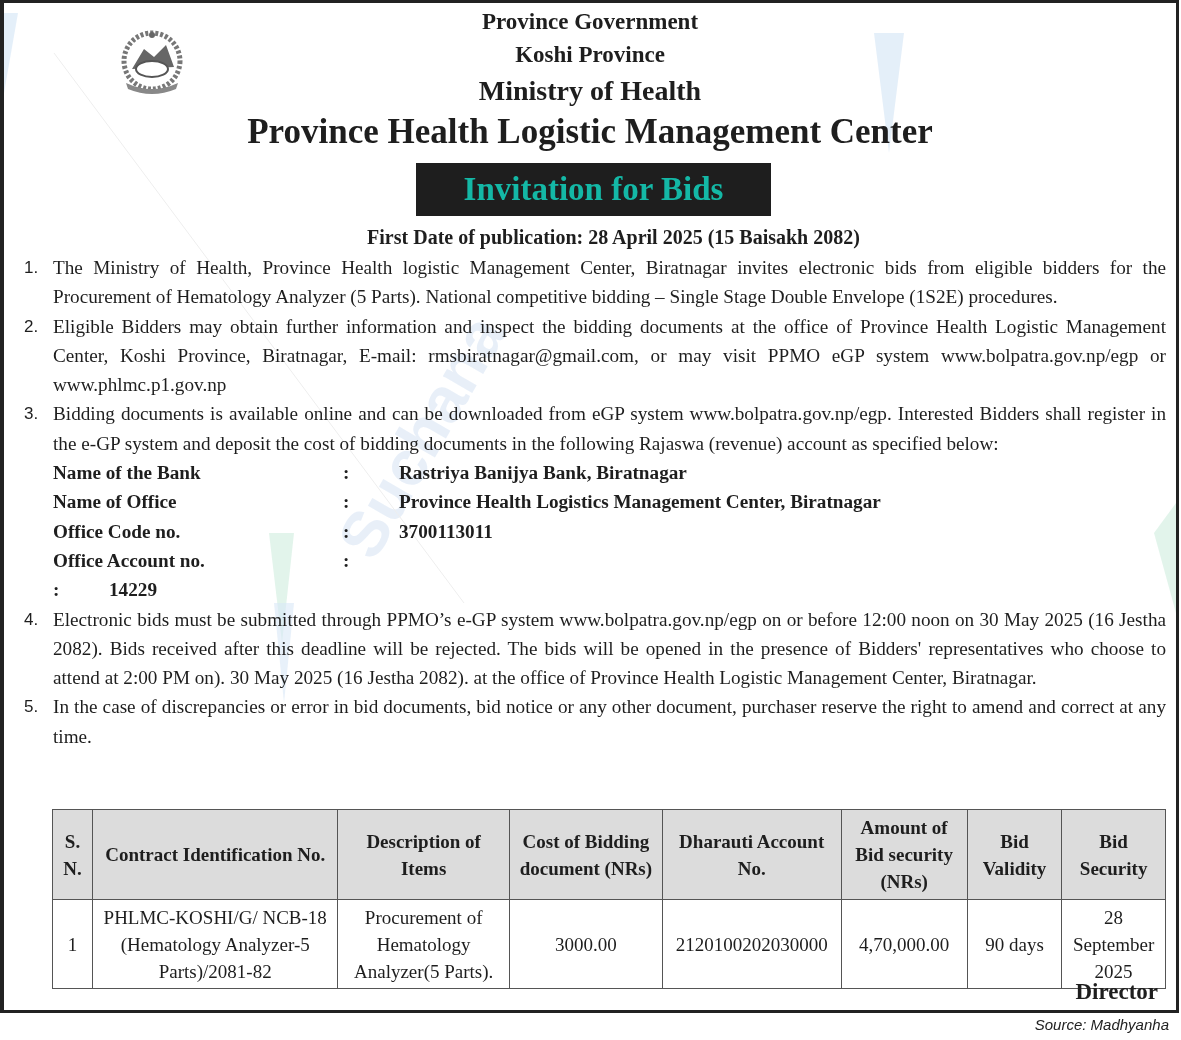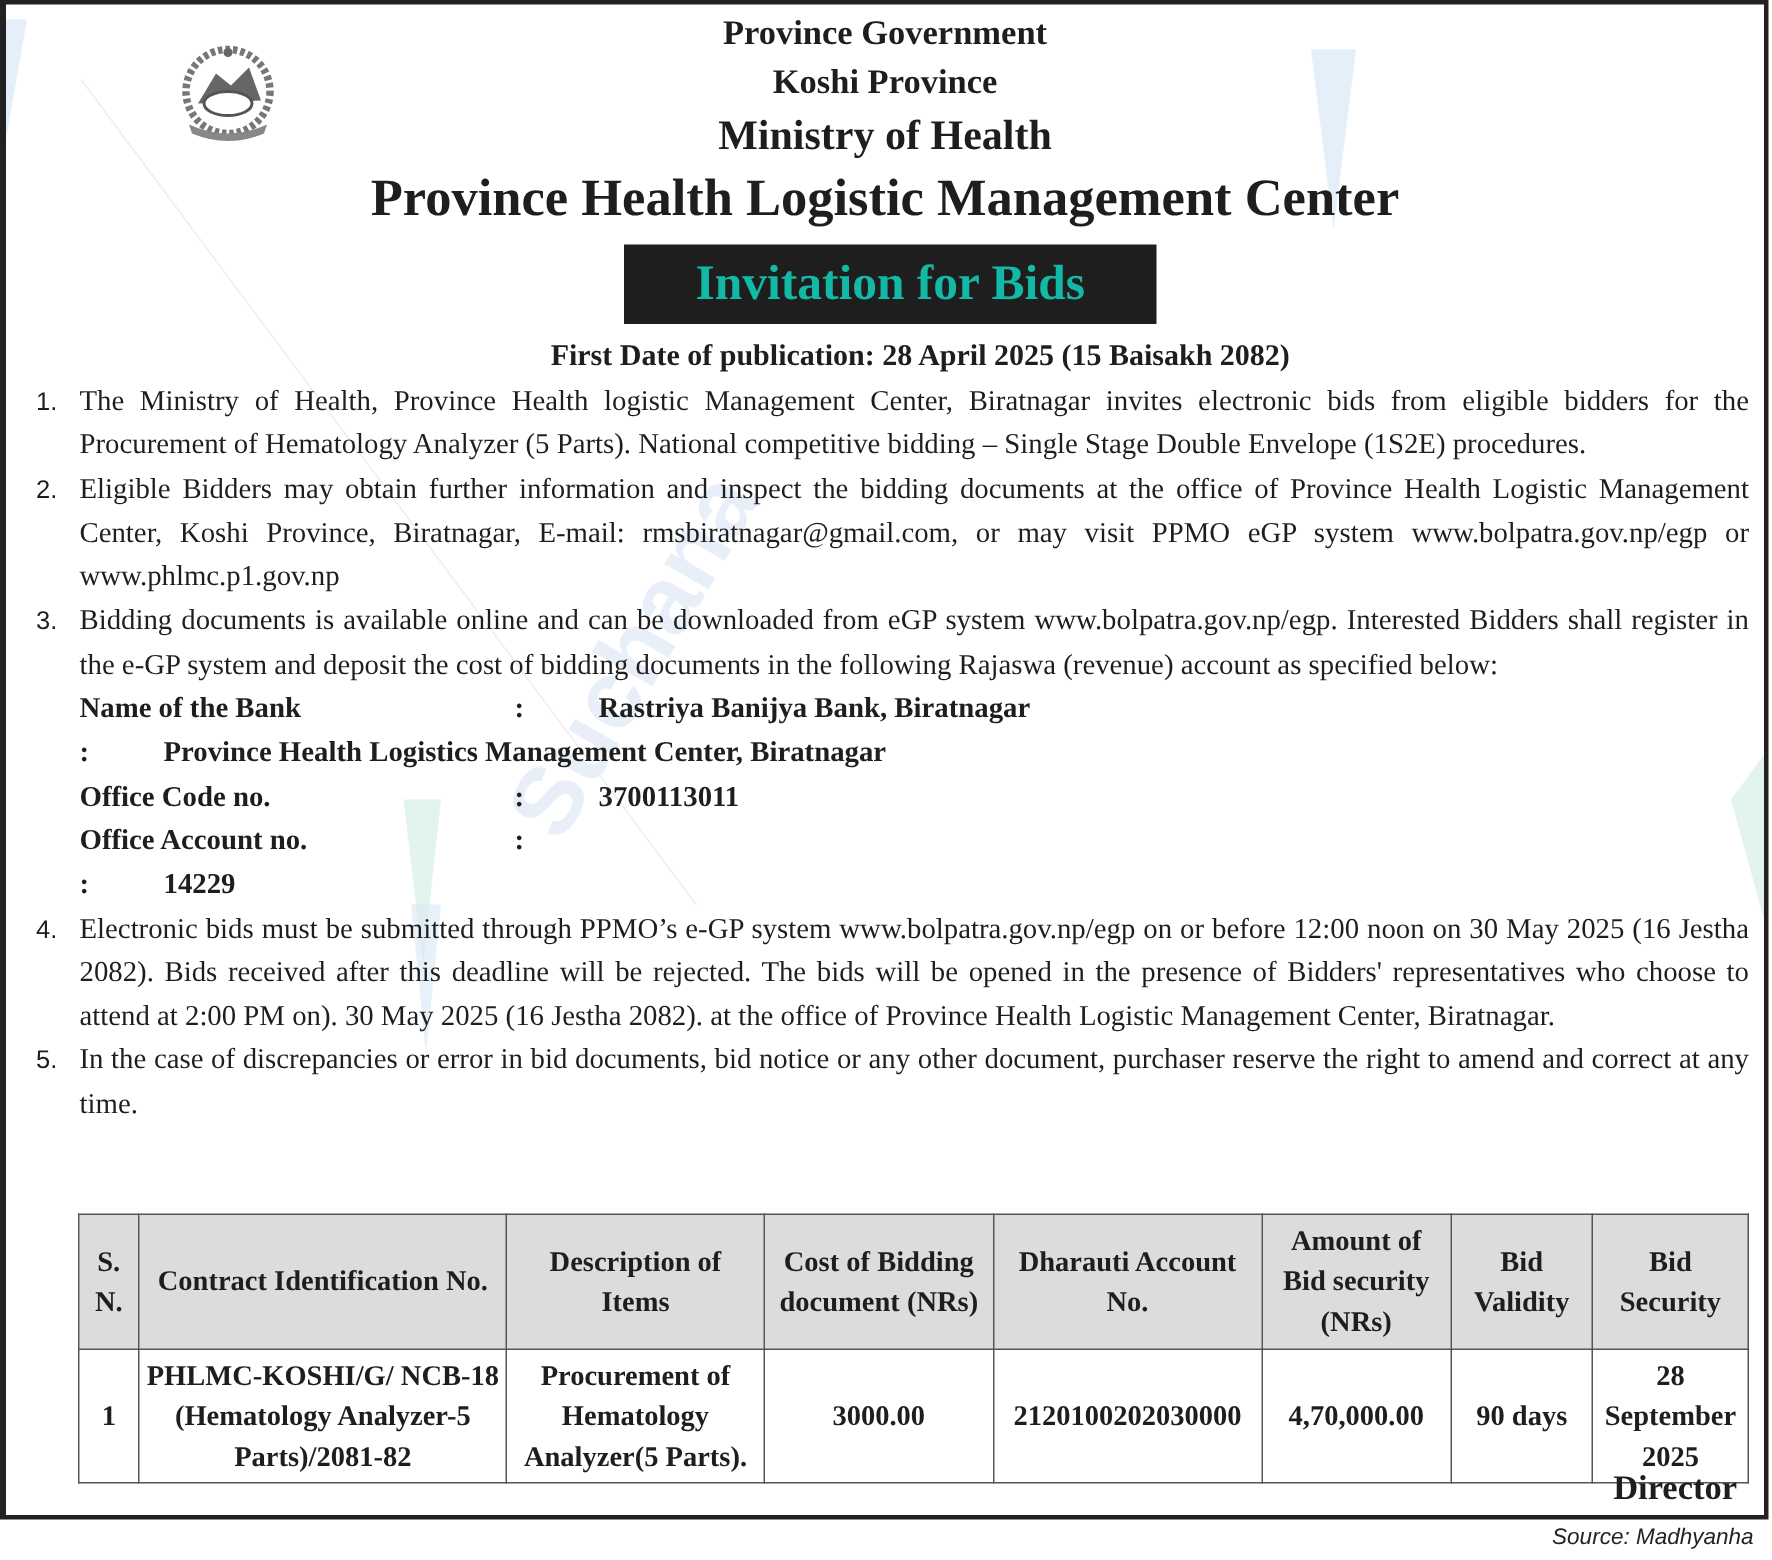--- a/index.html
+++ b/index.html
@@ -19,21 +19,21 @@
   .num { width: 35px; flex: none; font-family: "Liberation Sans", "DejaVu Sans", sans-serif; font-size: 17px; padding-left: 6px; box-sizing: border-box; }
   .txt { flex: 1; text-align: justify; }
   .bank { margin-left: 35px; font-weight: bold; }
   .bank-row { display: flex; height: 29.3px; }
   .bank-label { width: 290px; }
   .bank-colon { width: 56px; }
   .bank-val { flex: 1; }
   table.bids { position: absolute; left: 48px; top: 806px; width: 1114px; border-collapse: collapse; font-size: 19px; }
   table.bids th, table.bids td { border: 1.5px solid #555; text-align: center; vertical-align: middle; }
   table.bids th { background: #dcdcdc; font-weight: bold; height: 89px; line-height: 27px; padding: 0 4px; }
-  table.bids td { height: 88px; line-height: 27px; padding: 0 4px; font-weight: bold; }
+  table.bids td { height: 88px; line-height: 27px; padding: 0 4px; }
   .director { position: absolute; right: 18px; top: 976px; font-size: 23px; font-weight: bold; }
   .source { position: absolute; right: 12px; top: 1016px; font-family: "Liberation Sans", "DejaVu Sans", sans-serif; font-style: italic; font-size: 15px; color: #222; }
 </style>
 </head>
 <body>
 
 <div class="frame">
 
   <svg class="watermark" width="1172" height="1007" style="left:0;top:0;">
     <polygon points="870,30 900,30 885,150" fill="#d8e8f7" opacity="0.7"></polygon>
@@ -76,20 +76,21 @@
       <span class="txt">Bidding documents is available online and can be downloaded from eGP system www.bolpatra.gov.np/egp.  Interested Bidders shall register in the e-GP system and deposit the cost of bidding documents in the following Rajaswa (revenue) account as specified below:</span>
     </div>
 
     <div class="bank">
       <div class="bank-row">
         <span class="bank-label">Name of the Bank</span>
         <span class="bank-colon">:</span>
         <span class="bank-val">Rastriya Banijya Bank, Biratnagar</span>
       </div>
       <div class="bank-row">
+        <span class="bank-label">Name of Office</span>
         <span class="bank-colon">:</span>
         <span class="bank-val">Province Health Logistics Management Center, Biratnagar</span>
       </div>
       <div class="bank-row">
         <span class="bank-label">Office Code no.</span>
         <span class="bank-colon">:</span>
         <span class="bank-val">3700113011</span>
       </div>
       <div class="bank-row">
         <span class="bank-label">Office Account no.</span>

